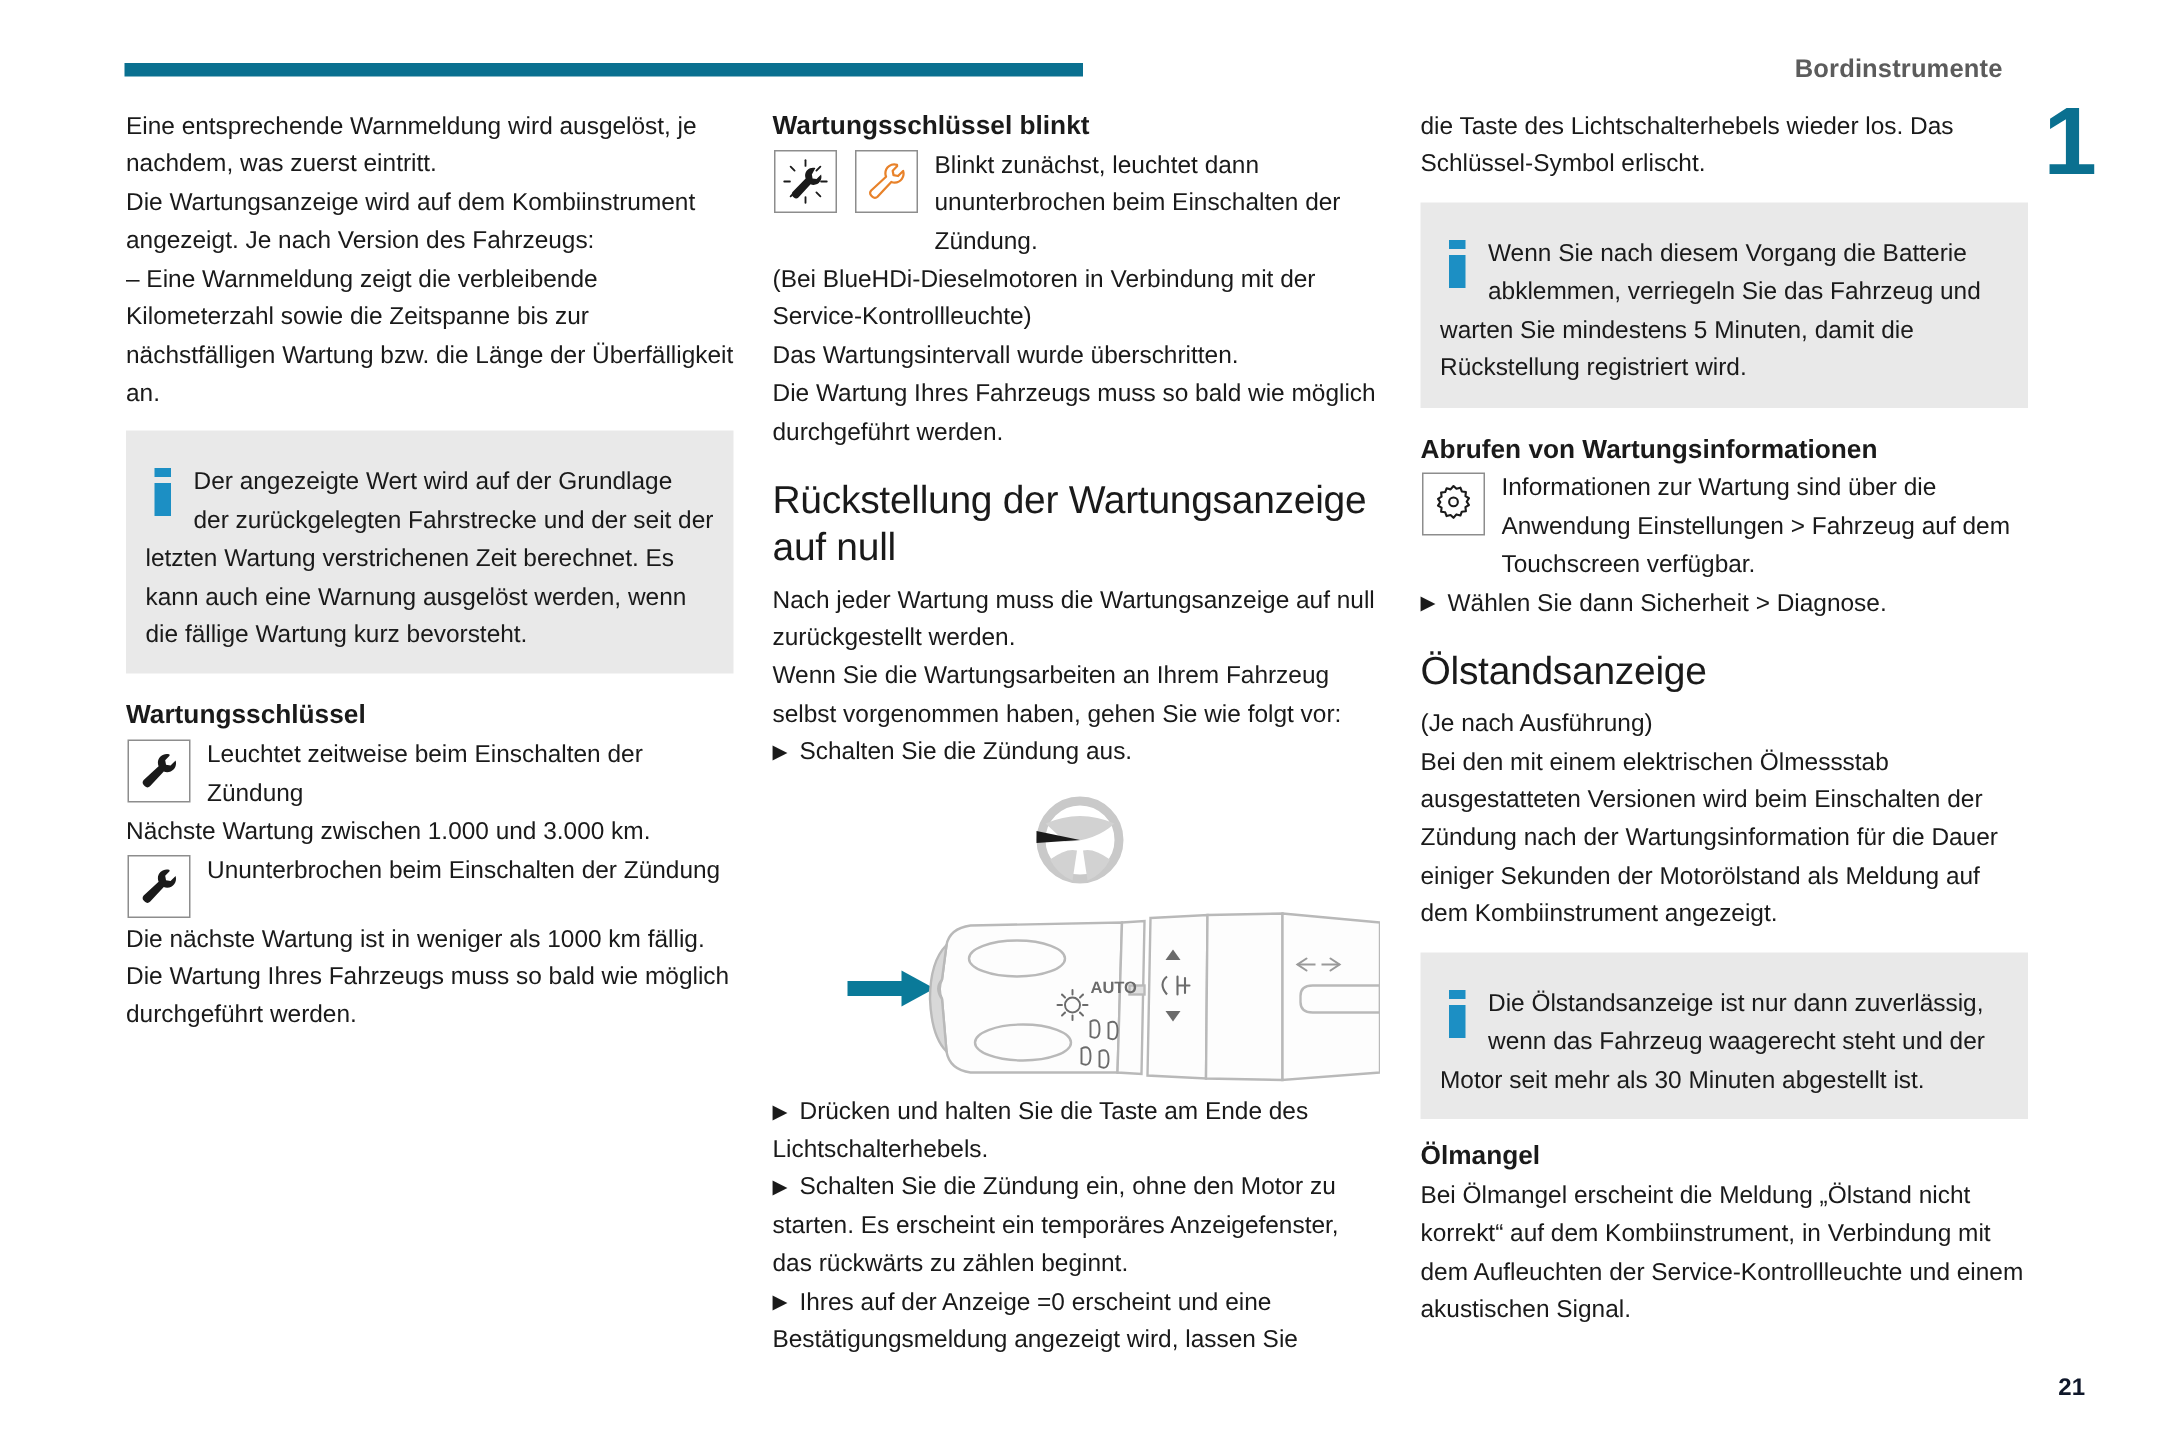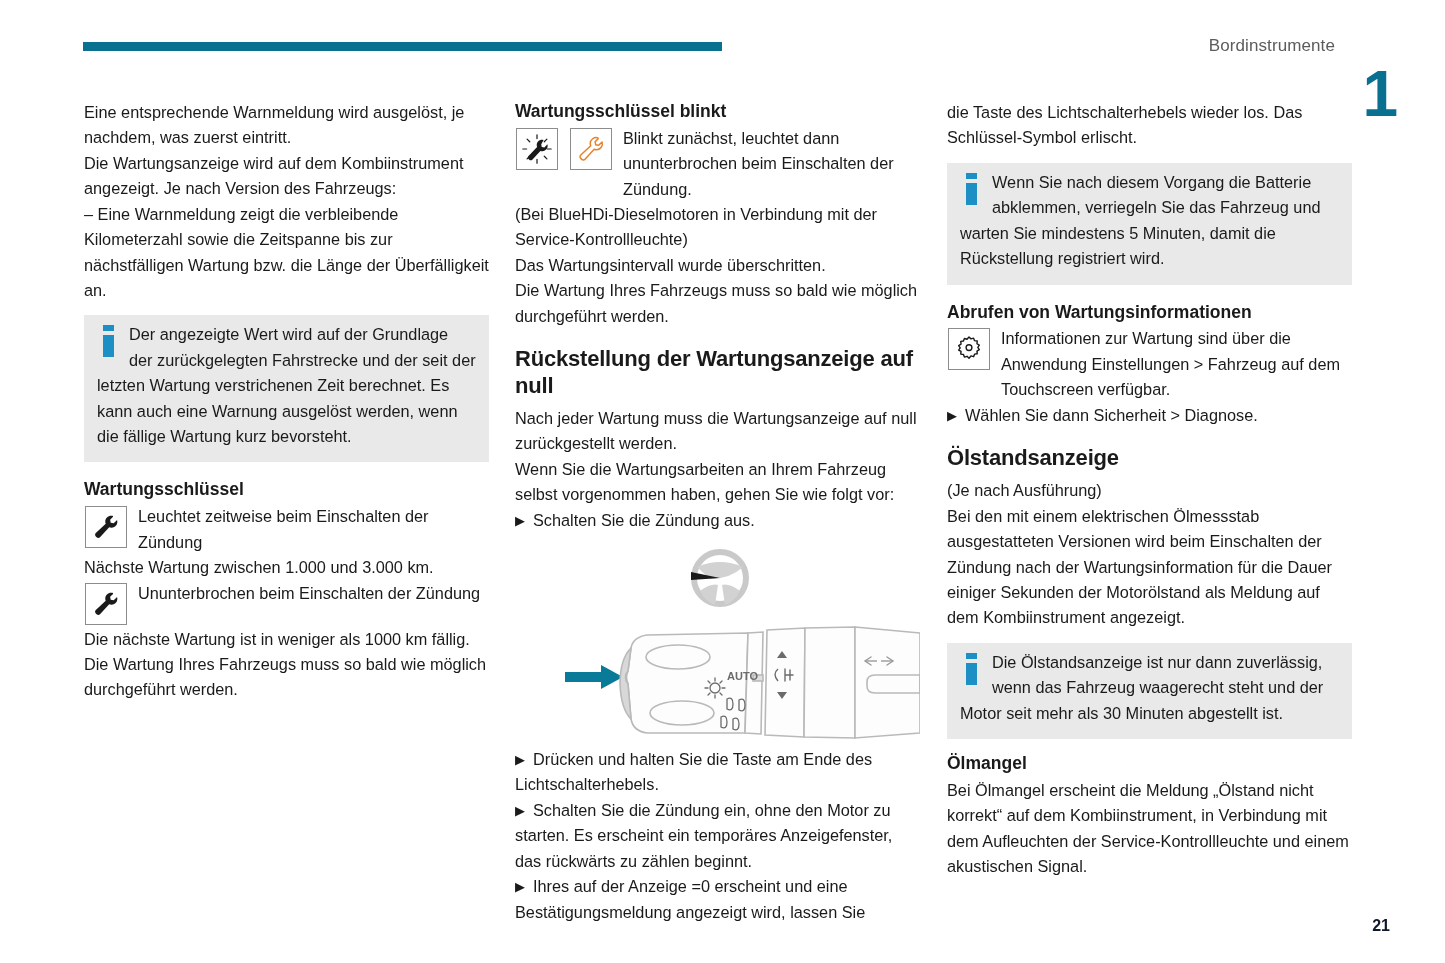--- a/index.html
+++ b/index.html
@@ -25,20 +25,21 @@
     height: 9px;
     background: #0a7090;
   }
   .header-title {
     position: absolute;
     right: 110px;
     top: 36px;
     font-size: 17px;
     color: #5c5c5c;
     letter-spacing: .1px;
+    font-weight: bold;
   }
   .chapter-number {
     position: absolute;
     right: 47px;
     top: 62px;
     font-size: 64px;
     font-weight: bold;
     color: #0a7090;
     line-height: 1;
   }
@@ -48,58 +49,58 @@
     bottom: 28px;
     font-size: 16px;
     color: #0f172a;
     font-weight: bold;
   }
 
   
   .columns {
     position: absolute;
     left: 0;
-    top: 100px;
+    top: 72px;
     width: 1435px;
     display: flex;
   }
   .col {
     width: 405px;
     font-size: 16.3px;
     line-height: 1.56;
   }
   .col-1 { margin-left: 84px; }
   .col-2 { margin-left: 26px; }
   .col-3 { margin-left: 27px; }
 
   p {
     margin: 0;
   }
   .para { margin-bottom: 0; }
 
   
   h2.sec {
-    font-size: 22px;
-    font-weight: bold;
+    font-size: 26px;
+    font-weight: normal;
     margin: 17px 0 7px 0;
     line-height: 1.2;
     letter-spacing: -0.2px;
   }
   h3.sub {
     font-size: 17.5px;
     font-weight: bold;
     margin: 16px 0 3px 0;
     line-height: 1.3;
   }
   h3.sub.tight { margin-top: 13px; }
 
   
   .infobox {
     background: #e9e9e9;
-    padding: 7px 13px 13px 13px;
+    padding: 22px 13px 13px 13px;
     margin: 12px 0 6px 0;
     line-height: 1.56;
     font-size: 16.3px;
   }
   .info-i {
     float: left;
     width: 11px;
     height: 32px;
     margin: 3px 15px 0 6px;
     position: relative;

